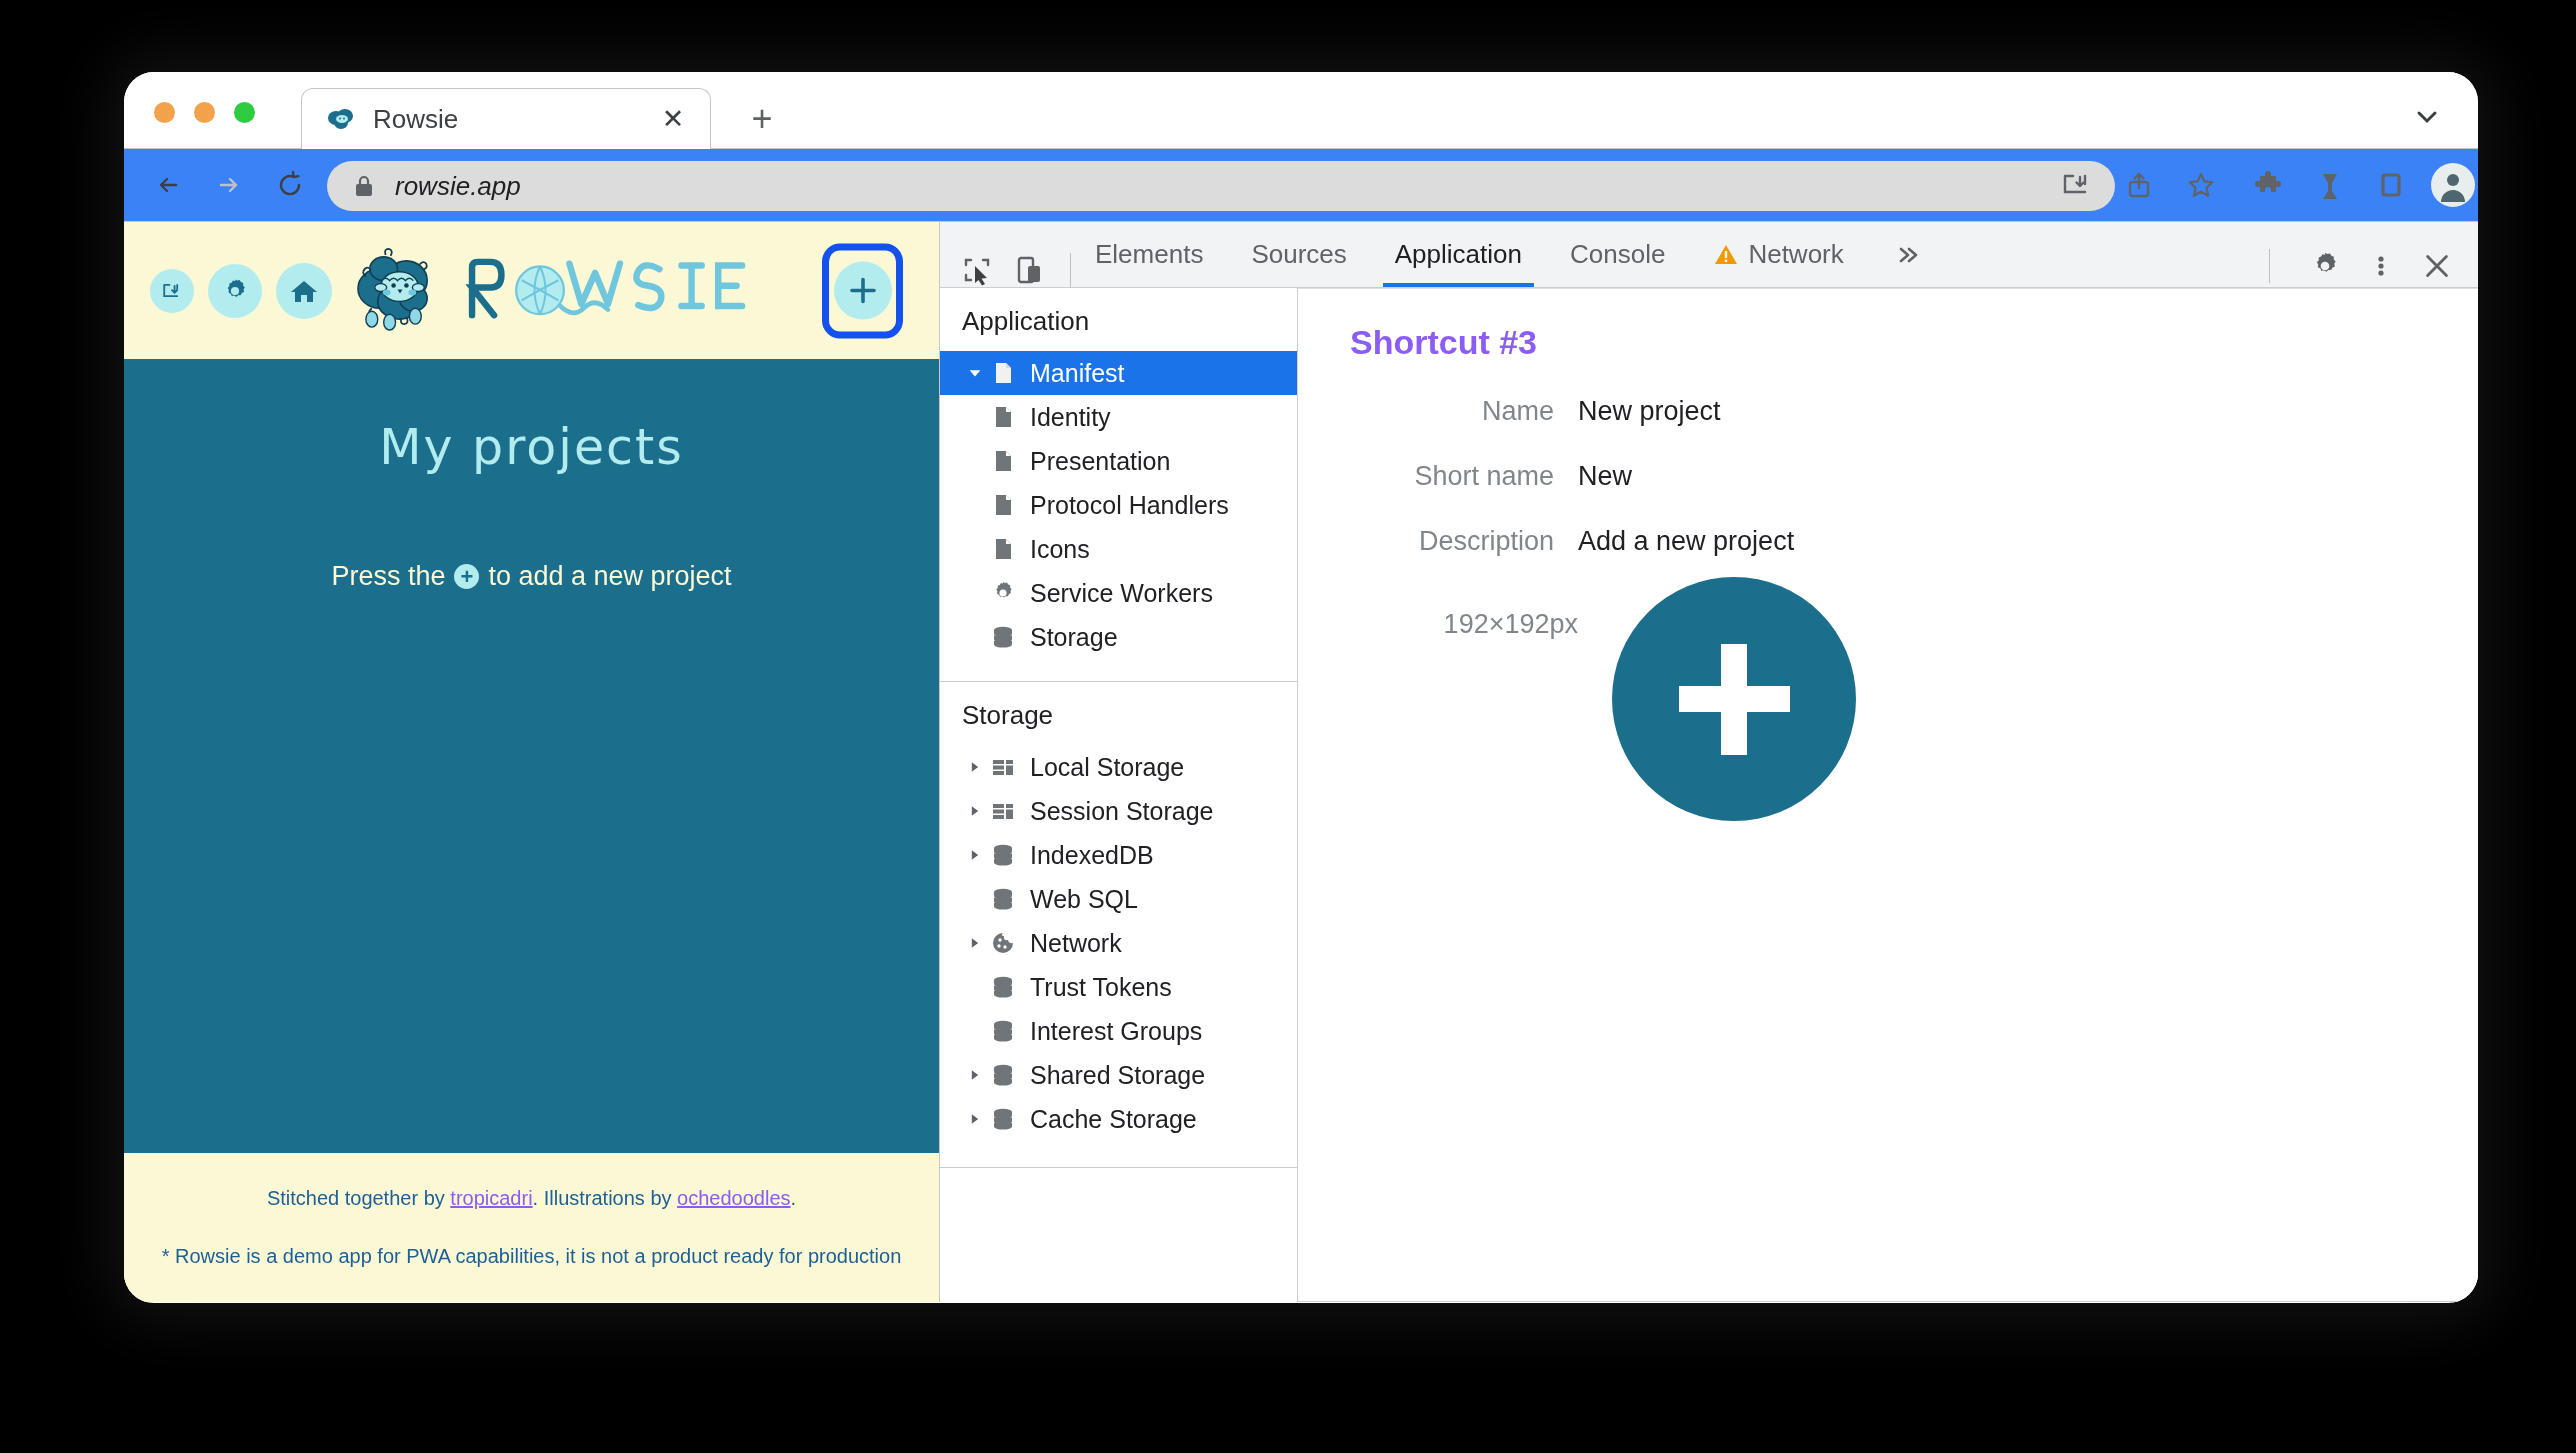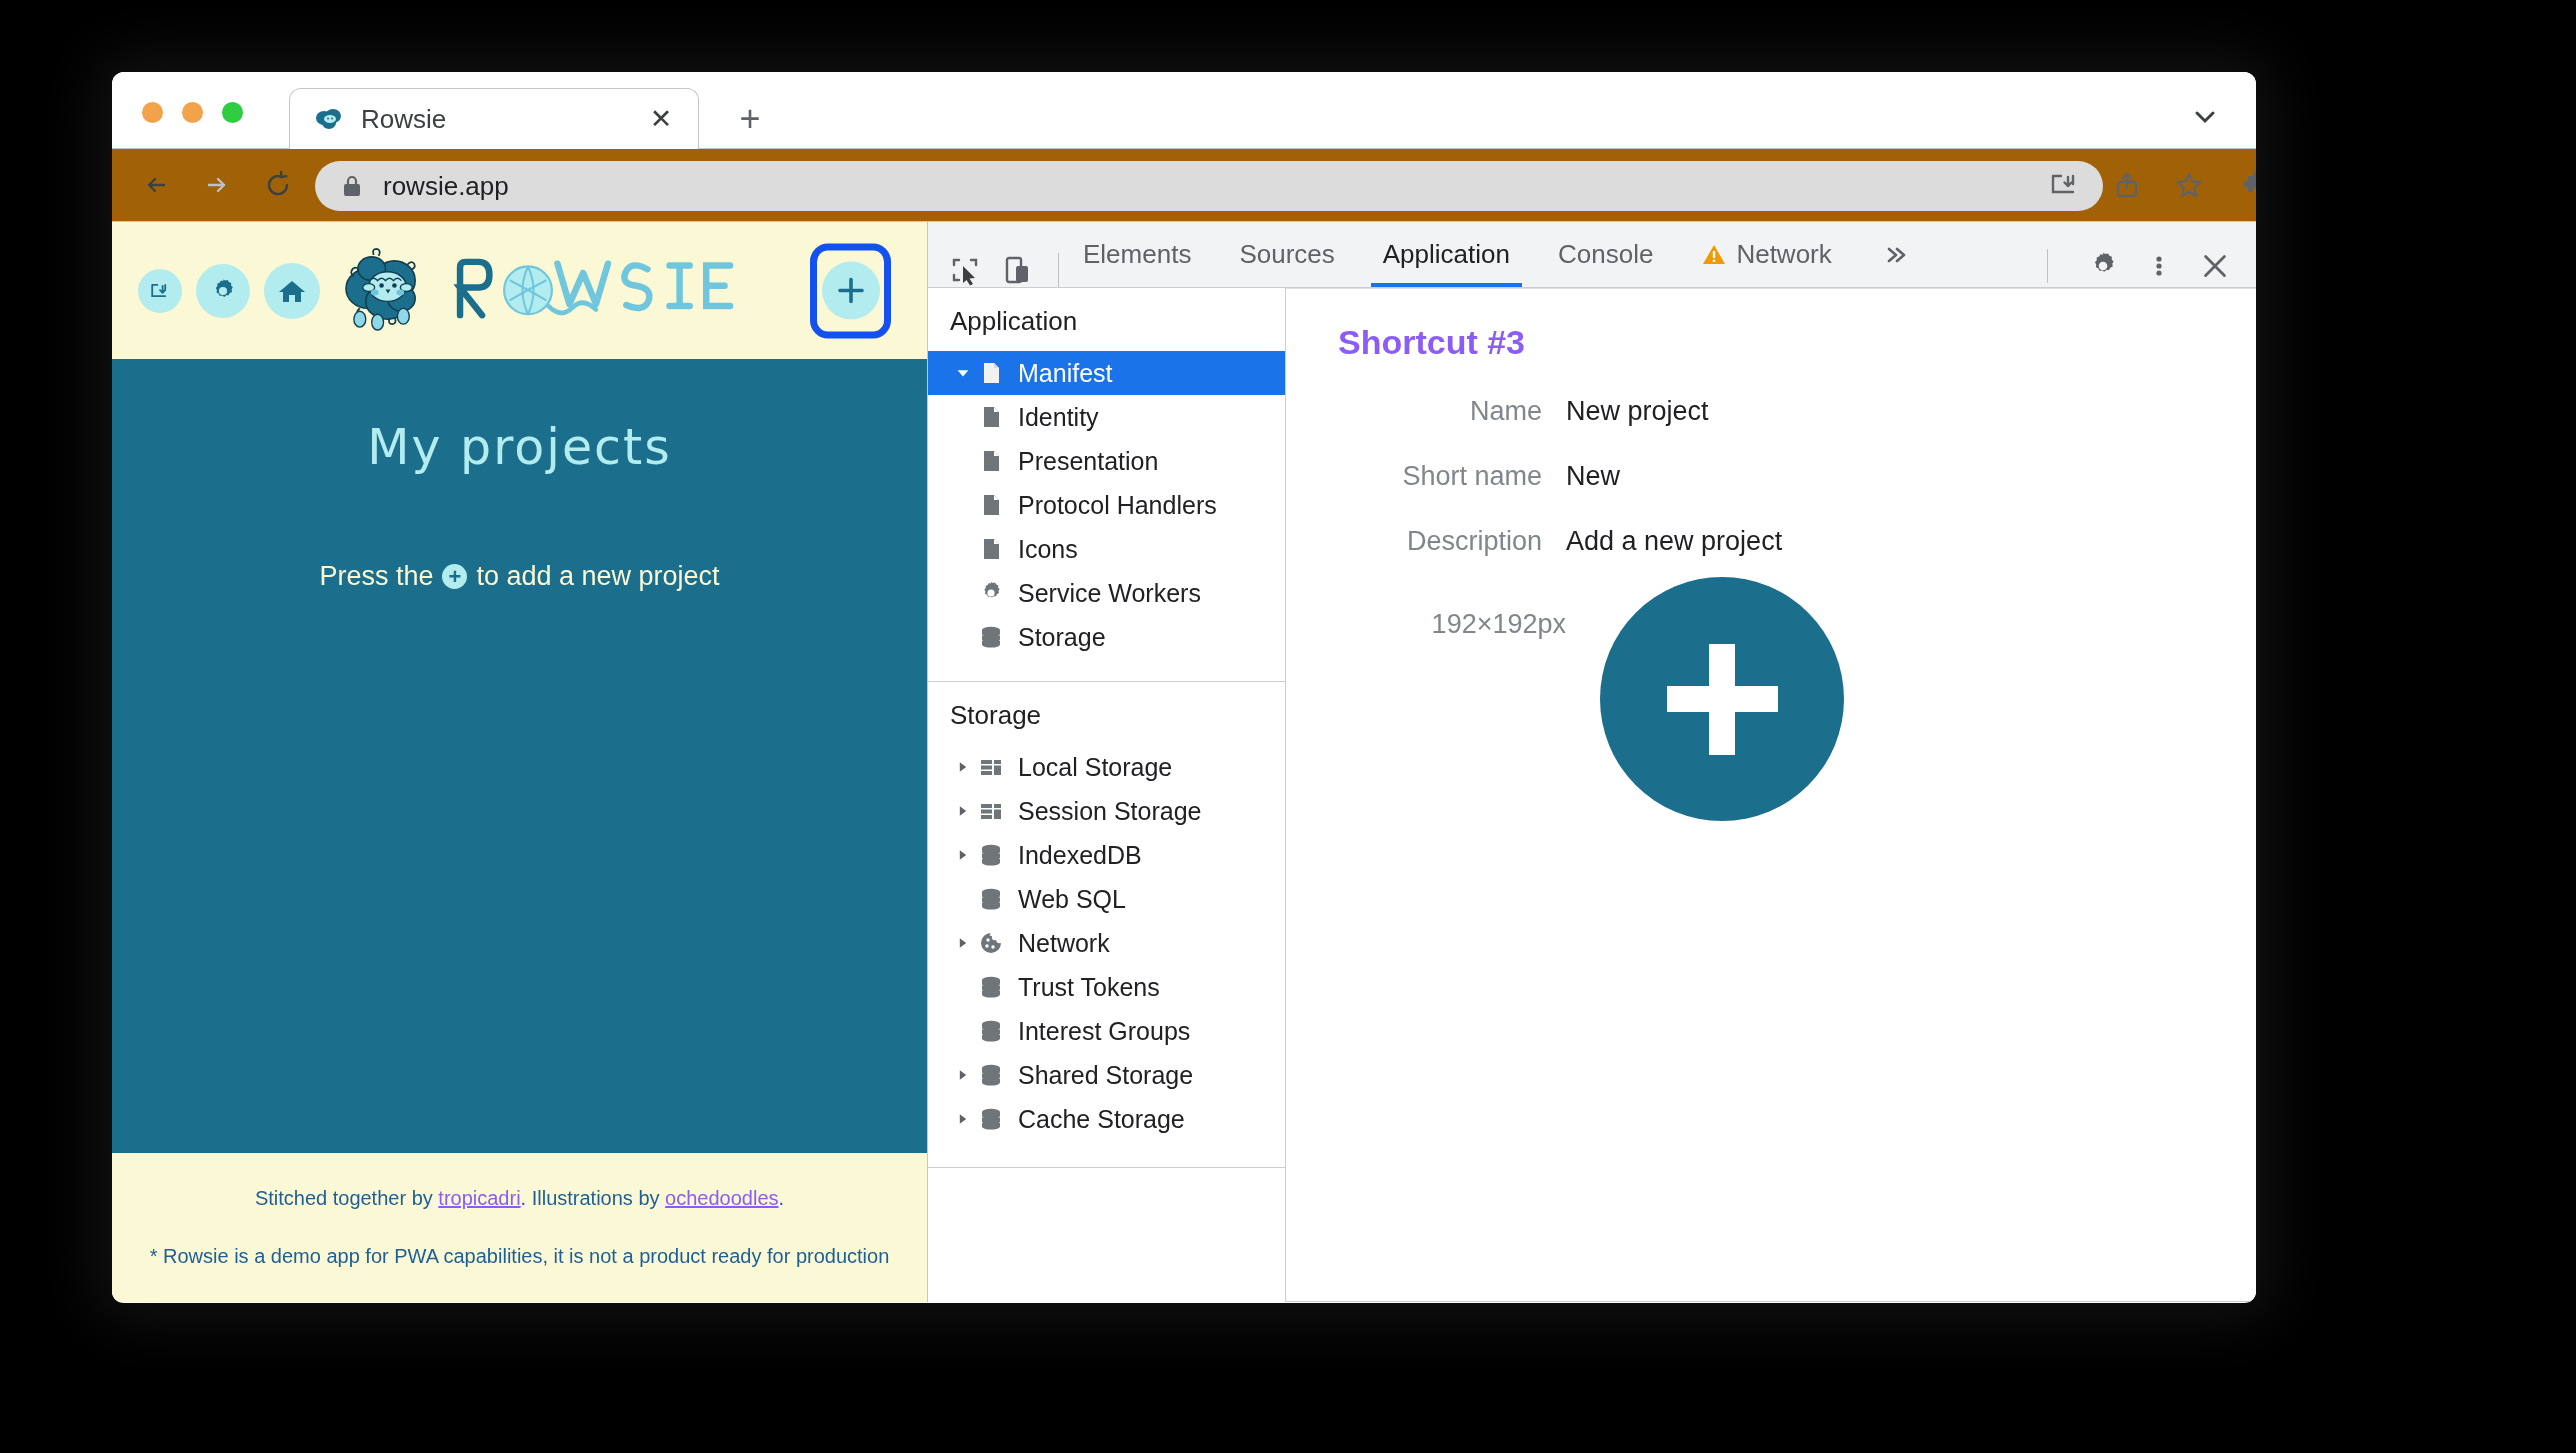--- a/index.html
+++ b/index.html
@@ -6,24 +6,24 @@
   html, body {
     width: 2576px; height: 1454px;
     background: #000000;
     font-family: "Liberation Sans", sans-serif;
     overflow: hidden;
   }
 
   
   #browser-window {
     position: absolute;
-    left: 112px; top: 72px;
-    width: 2144px; height: 1231px;
+    left: 124px; top: 72px;
+    width: 2354px; height: 1231px;
     background: #ffffff;
-    border-radius: 12px;
+    border-radius: 30px;
     overflow: hidden;
     box-shadow: 0 0 60px 18px rgba(255,255,255,0.07);
   }
 
   
   #tab-strip {
     position: relative;
     height: 77px;
     background: #ffffff;
     border-bottom: 1px solid #c6c6c6;
@@ -70,22 +70,23 @@
   }
   #tabstrip-chevron {
     position: absolute; right: 34px; top: 28px;
     width: 34px; height: 34px;
   }
 
   
   #toolbar {
     position: relative;
     height: 73px;
-    background: #a16207;
+    background: #3b82f6;
     border-bottom: 1px solid #c6c6c6;
+    font-style: italic;
   }
   .nav-btn {
     position: absolute; top: 50%; transform: translateY(-50%);
     width: 38px; height: 38px;
   }
   #nav-back    { left: 26px; }
   #nav-forward { left: 85px; }
   #nav-reload  { left: 147px; }
 
   #omnibox {

